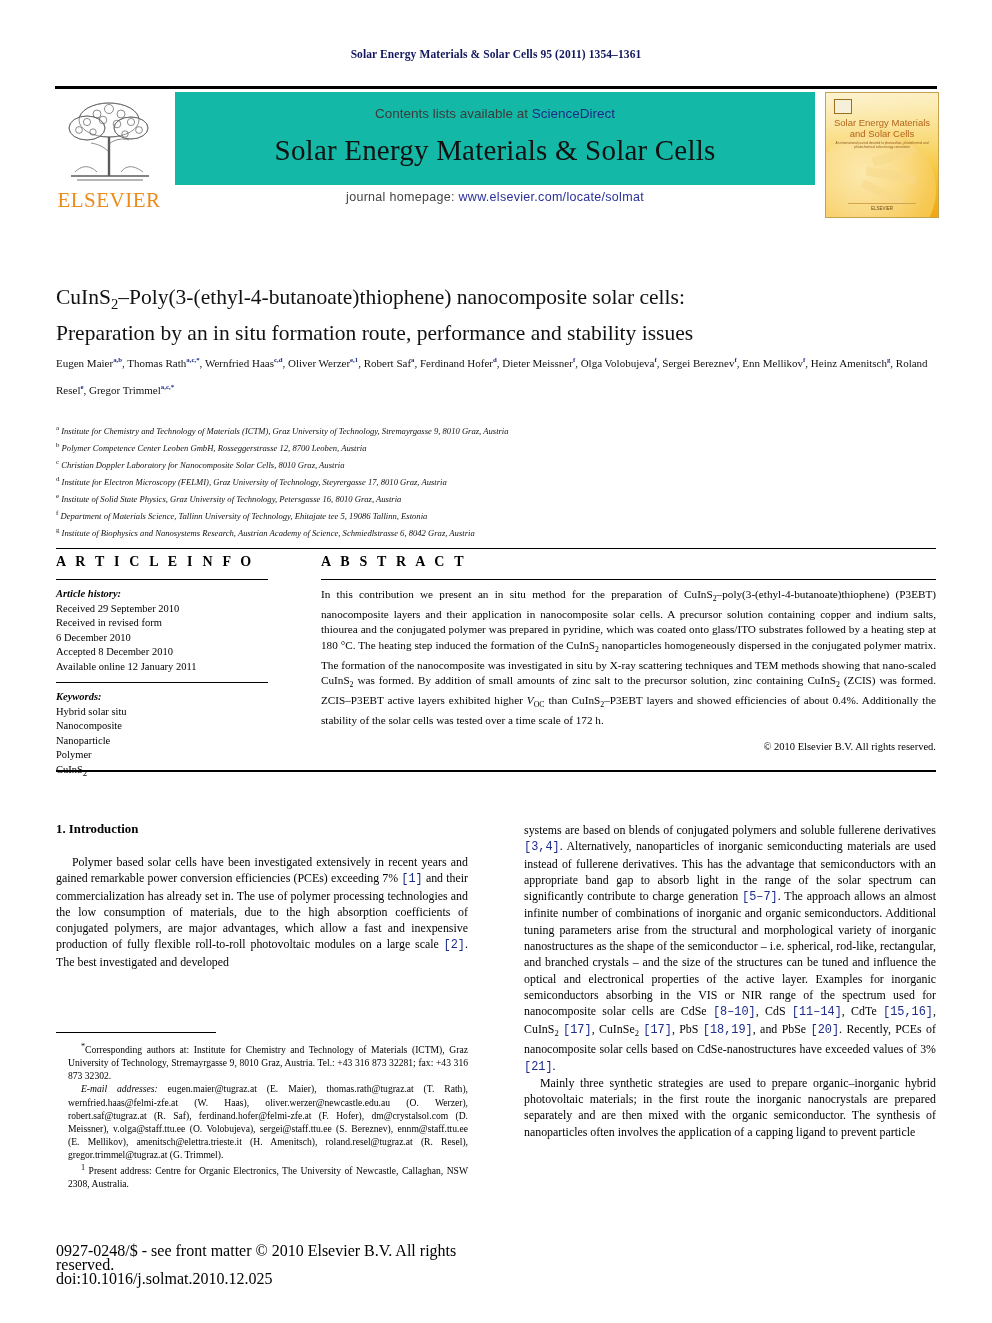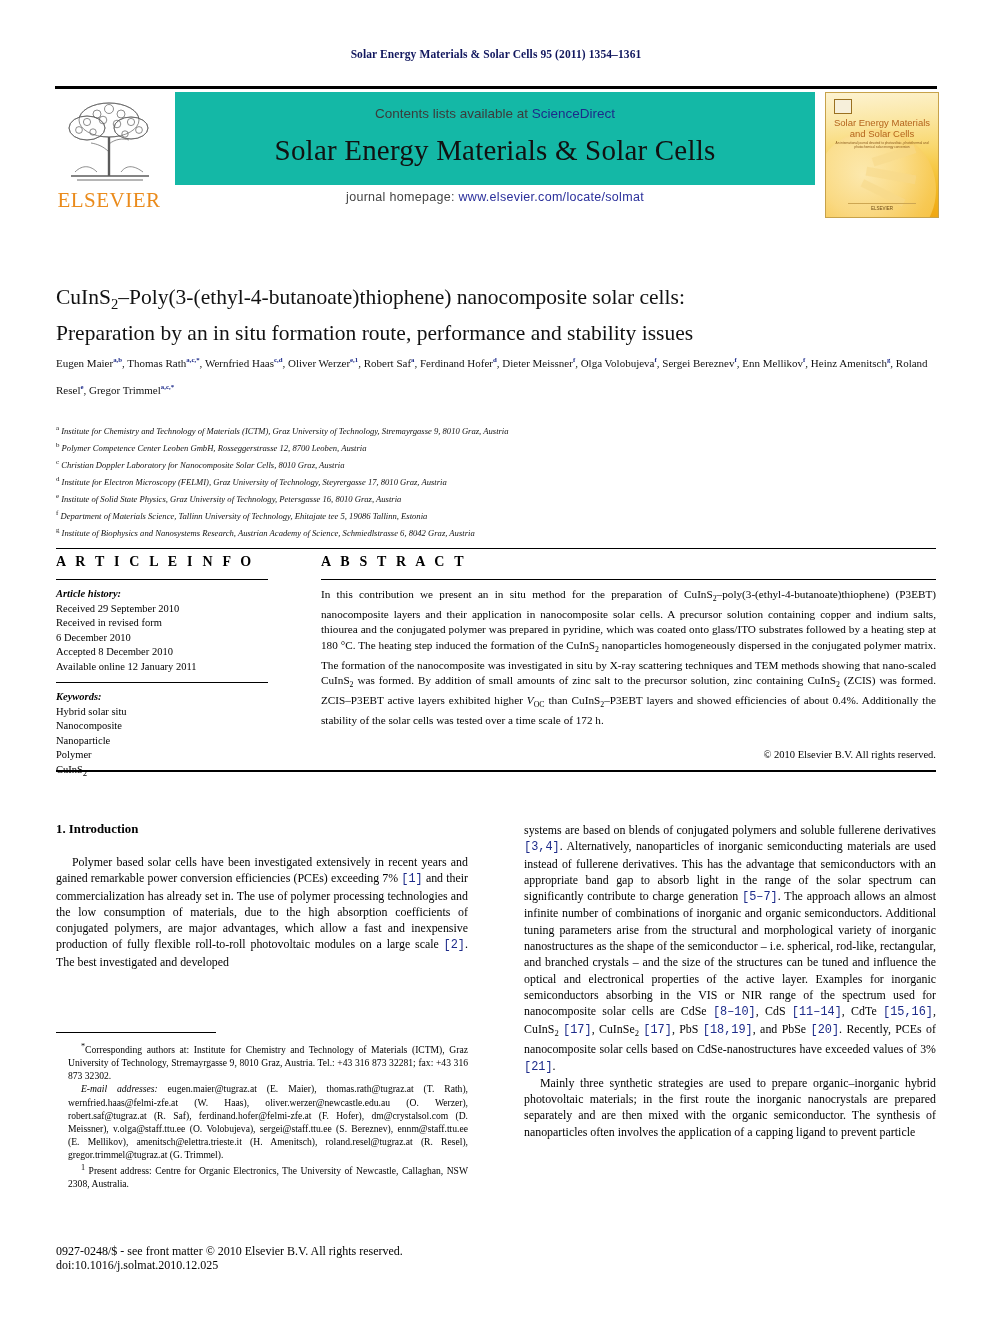--- a/index.html
+++ b/index.html
@@ -292,21 +292,21 @@
     line-height: 15.6px;
     text-align: justify;
     color: #000;
   }
   .abstract-body sub { font-size: 0.7em; }
   .abstract-body i { font-style: italic; }
   .copyright-line {
     font-family: "Liberation Serif", serif;
     font-size: 10.5px;
     text-align: right;
-    margin-top: 20px;
+    margin-top: 12px;
   }
 
   
   .col-left {
     position: absolute;
     left: 56px; top: 822px;
     width: 412px;
   }
   .col-right {
     position: absolute;
@@ -350,21 +350,21 @@
   }
   .footnotes .fn-para { margin: 0; }
   .footnotes .fn-indent { text-indent: 13px; margin-left: 12px; }
   .footnotes i { font-style: italic; }
   .footnotes sup { font-size: 0.85em; vertical-align: super; }
   .issn-block {
     position: absolute;
     left: 56px; top: 1244px;
     width: 412px;
     font-family: "Liberation Serif", serif;
-    font-size: 12px;
+    font-size: 16px;
     line-height: 14px;
   }
 </style>
 </head>
 <body>
 
 <div class="page">
 
   <div class="running-head">Solar Energy Materials &amp; Solar Cells 95 (2011) 1354–1361</div>
 

